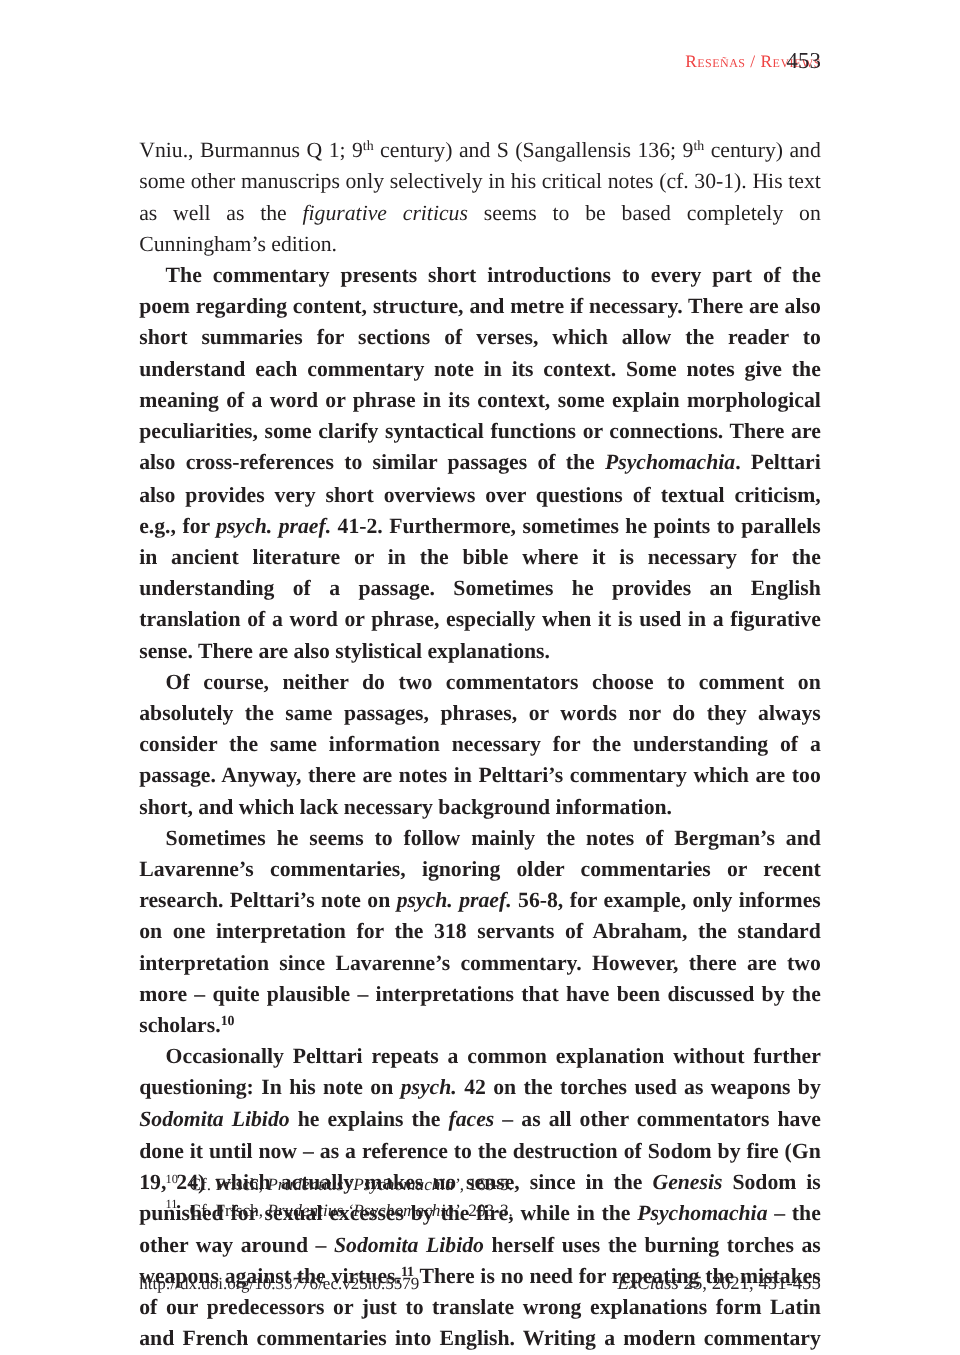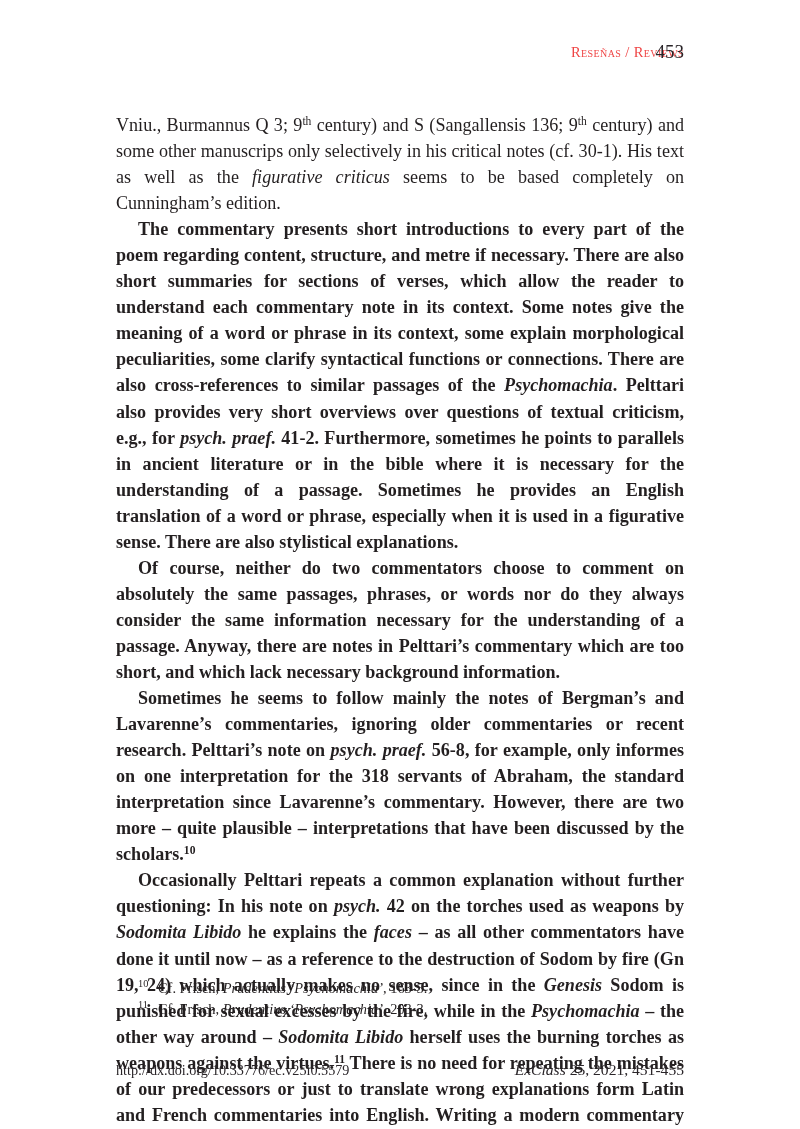--- a/index.html
+++ b/index.html
@@ -139,21 +139,21 @@
 <body>
 
 <div class="page">
 
   <div class="running-head">
     <div class="running-title">Reseñas / Reviews</div>
     <div class="folio">453</div>
   </div>
 
   <div class="textblock" id="textblock">
-      <p class="para"><span>Vniu., Burmannus Q 3; 9</span><sup class="ord">th</sup><span> century) and S (Sangallensis 136; 9</span><sup class="ord">th</sup><span> century) and some other manuscrips only selectively in his critical notes (cf. 30-1). His text as well as the </span><span class="it">figurative criticus</span><span> seems to be based completely on Cunningham’s edition.</span></p>
+      <p class="para"><span>Vniu., Burmannus Q 1; 9</span><sup class="ord">th</sup><span> century) and S (Sangallensis 136; 9</span><sup class="ord">th</sup><span> century) and some other manuscrips only selectively in his critical notes (cf. 30-1). His text as well as the </span><span class="it">figurative criticus</span><span> seems to be based completely on Cunningham’s edition.</span></p>
       <p class="para indent"><span>The commentary presents short introductions to every part of the poem regarding content, structure, and metre if necessary. There are also short summaries for sections of verses, which allow the reader to understand each commentary note in its context. Some notes give the meaning of a word or phrase in its context, some explain morphological peculiarities, some clarify syntactical functions or connections. There are also cross-references to similar passages of the </span><span class="it">Psychomachia</span><span>. Pelttari also provides very short overviews over questions of textual criticism, e.g., for </span><span class="it">psych. praef.</span><span> 41-2. Furthermore, sometimes he points to parallels in ancient literature or in the bible where it is necessary for the understanding of a passage. Sometimes he provides an English translation of a word or phrase, especially when it is used in a figurative sense. There are also stylistical explanations.</span></p>
       <p class="para indent"><span>Of course, neither do two commentators choose to comment on absolutely the same passages, phrases, or words nor do they always consider the same information necessary for the understanding of a passage. Anyway, there are notes in Pelttari’s commentary which are too short, and which lack necessary background information.</span></p>
       <p class="para indent"><span>Sometimes he seems to follow mainly the notes of Bergman’s and Lavarenne’s commentaries, ignoring older commentaries or recent research. Pelttari’s note on </span><span class="it">psych. praef.</span><span> 56-8, for example, only informes on one interpretation for the 318 servants of Abraham, the standard interpretation since Lavarenne’s commentary. However, there are two more – quite plausible – interpretations that have been discussed by the scholars.</span><sup class="fnref">10</sup></p>
       <p class="para indent"><span>Occasionally Pelttari repeats a common explanation without further questioning: In his note on </span><span class="it">psych.</span><span> 42 on the torches used as weapons by </span><span class="it">Sodomita Libido</span><span> he explains the </span><span class="it">faces</span><span> – as all other commentators have done it until now – as a reference to the destruction of Sodom by fire (Gn 19, 24) which actually makes no sense, since in the </span><span class="it">Genesis</span><span> Sodom is punished for sexual excesses by the fire, while in the </span><span class="it">Psychomachia</span><span> – the other way around – </span><span class="it">Sodomita Libido</span><span> herself uses the burning torches as weapons against the virtues.</span><sup class="fnref">11</sup><span> There is no need for repeating the mistakes of our predecessors or just to translate wrong explanations form Latin and French commentaries into English. Writing a modern commentary should always mean to think through the old explanations, to question and review them, and if necessary to discard and to replace them.</span></p>
     </div>
 
   <div class="footnotes" id="footnotes">
       <div class="footnote"><span class="fn-marker">10</span><span>Cf. Frisch, </span><span class="it">Prudentius ‘Psychomachia’</span><span>, 163-5.</span></div>
       <div class="footnote"><span class="fn-marker">11</span><span>Cf. Frisch, </span><span class="it">Prudentius ‘Psychomachia’</span><span>, 203-3.</span></div>
     </div>

